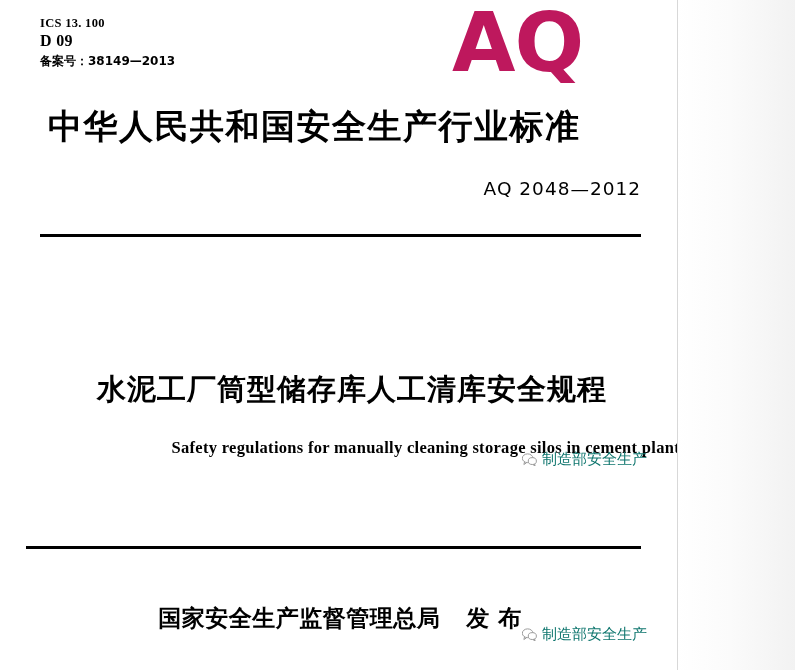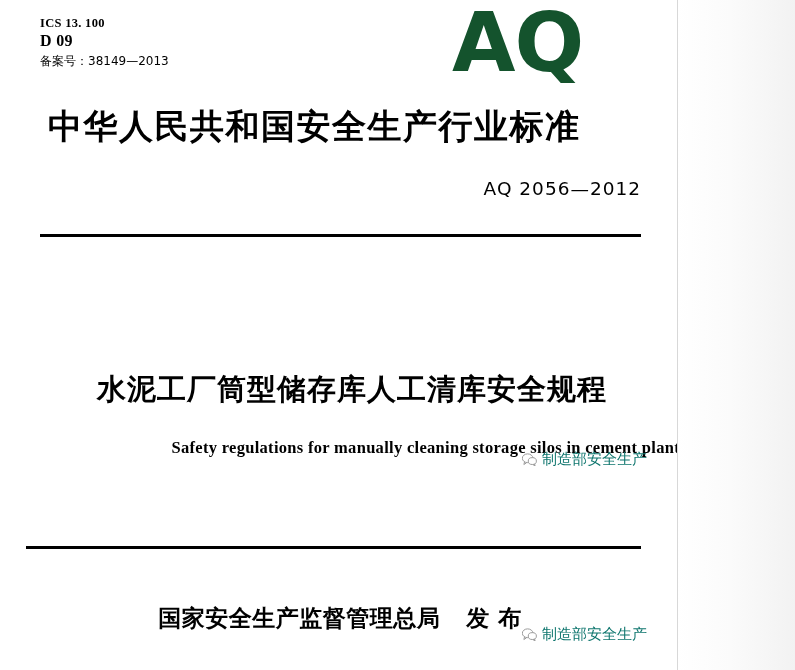--- a/index.html
+++ b/index.html
@@ -38,36 +38,36 @@
     font-weight: bold;
     letter-spacing: 0.3px;
     white-space: nowrap;
   }
   .ics-line.small {
     font-size: 16px;
   }
   .record-line {
     font-family: "DejaVu Sans", sans-serif;
     font-size: 12px;
-    font-weight: normal;
+    font-weight: bold;
     white-space: nowrap;
     margin-top: 3px;
   }
 
   
   .aq-logo {
     position: absolute;
     left: 452px;
     top: 2px;
     font-family: "DejaVu Sans", sans-serif;
     font-weight: bold;
     font-size: 82px;
     letter-spacing: -1px;
     line-height: 1;
-    color: #14532d;
+    color: #be185d;
   }
 
   
   .std-title {
     position: absolute;
     left: 48px;
     top: 104px;
     width: 600px;
     font-family: Liberation Mono, monospace;
     font-weight: bold;
@@ -229,21 +229,21 @@
   <div class="ics-block">
     <div class="ics-line">ICS 13. 100</div>
     <div class="ics-line small">D 09</div>
     <div class="record-line">备案号：38149—2013</div>
   </div>
 
   <div class="aq-logo">AQ</div>
 
   <div class="std-title">中华人民共和国安全生产行业标准</div>
 
-  <div class="std-number">AQ 2056—2012</div>
+  <div class="std-number">AQ 2048—2012</div>
 
   <div class="rule rule-top"></div>
 
   <div class="doc-title-cn">水泥工厂筒型储存库人工清库安全规程</div>
   <div class="doc-title-en">Safety regulations for manually cleaning storage silos in cement plant</div>
 
   <div class="rule rule-bottom"></div>
 
 
   <div class="publisher"><span>国家安全生产监督管理总局</span><span class="pub-gap"></span><span>发 布</span></div>

